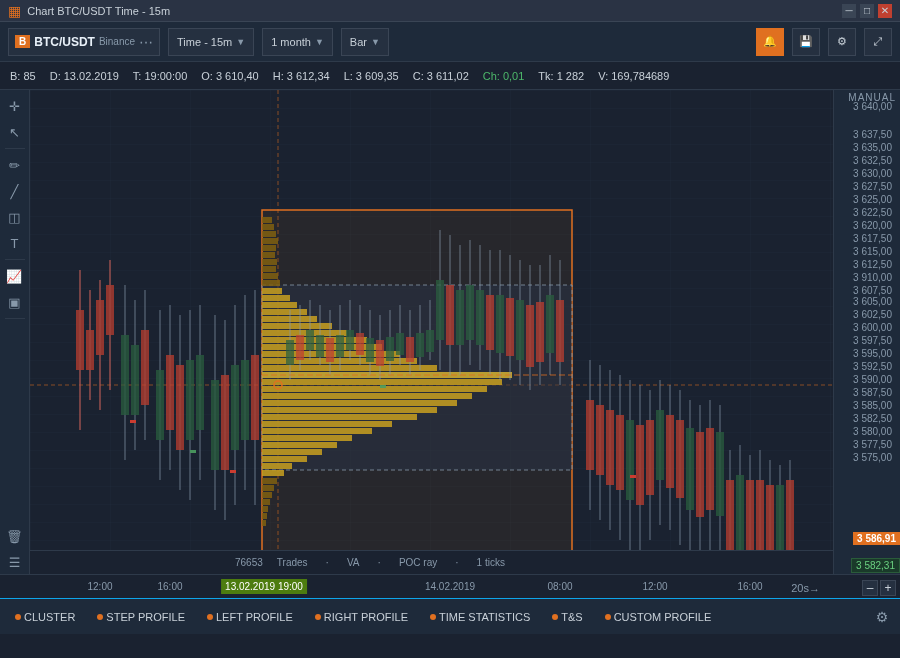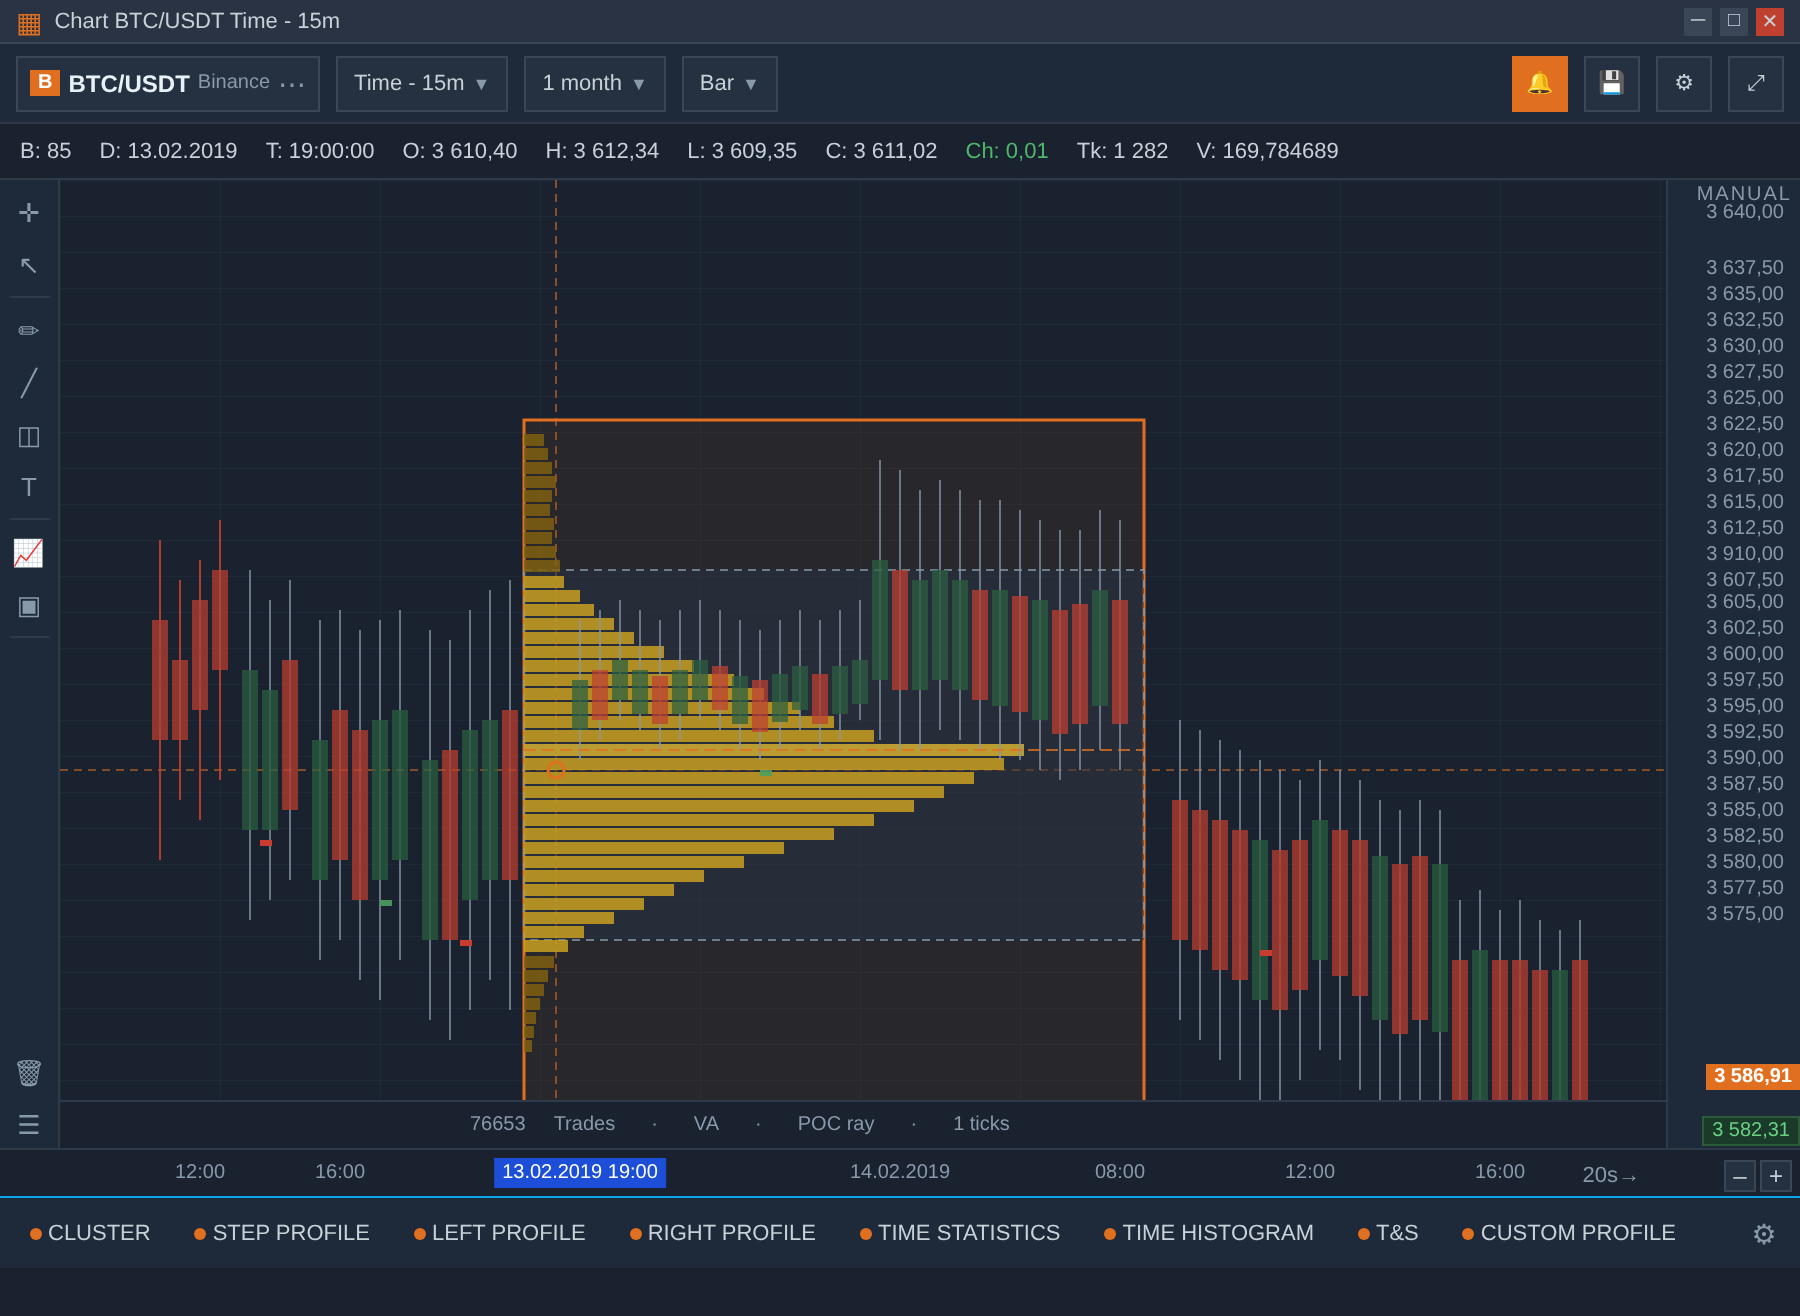--- a/index.html
+++ b/index.html
@@ -644,21 +644,21 @@
       <div class="scale-label" style="margin-top:3px;">3 580,00</div>
       <div class="scale-label" style="margin-top:3px;">3 577,50</div>
       <div class="scale-label" style="margin-top:3px;">3 575,00</div>
     </div>
   </div>
 </div>
 
 <div class="time-axis" style="height:24px;background:#1a2230;border-top:1px solid #2e3a4a;position:relative;overflow:hidden;">
   <span class="time-label" style="left:100px;">12:00</span>
   <span class="time-label" style="left:170px;">16:00</span>
-  <span class="time-label highlighted" style="left:290px;background:#1d4ed8;color:#fff;padding:2px 4px;">13.02.2019 19:00</span>
+  <span class="time-label highlighted" style="left:264px;background:#4d7c0f;color:#fff;padding:2px 4px;">13.02.2019 19:00</span>
   <span class="time-label" style="left:450px;">14.02.2019</span>
   <span class="time-label" style="left:560px;">08:00</span>
   <span class="time-label" style="left:655px;">12:00</span>
   <span class="time-label" style="left:750px;">16:00</span>
 
   <div style="position:absolute;right:80px;bottom:4px;color:#8899aa;font-size:11px;display:flex;align-items:center;gap:0;">
     <span>20s</span>
     <span>→</span>
   </div>
 
@@ -684,24 +684,20 @@
   <div class="status-item">
     <span class="status-dot"></span>
     <span>RIGHT PROFILE</span>
   </div>
   <div class="status-item">
     <span class="status-dot"></span>
     <span>TIME STATISTICS</span>
   </div>
   <div class="status-item">
     <span class="status-dot"></span>
-    <span>TIME HISTOGRAM</span>
-  </div>
-  <div class="status-item">
-    <span class="status-dot"></span>
     <span>T&amp;S</span>
   </div>
   <div class="status-item">
     <span class="status-dot"></span>
     <span>CUSTOM PROFILE</span>
   </div>
   <div class="status-spacer"></div>
   <div class="status-gear">⚙</div>
 </div>
 

